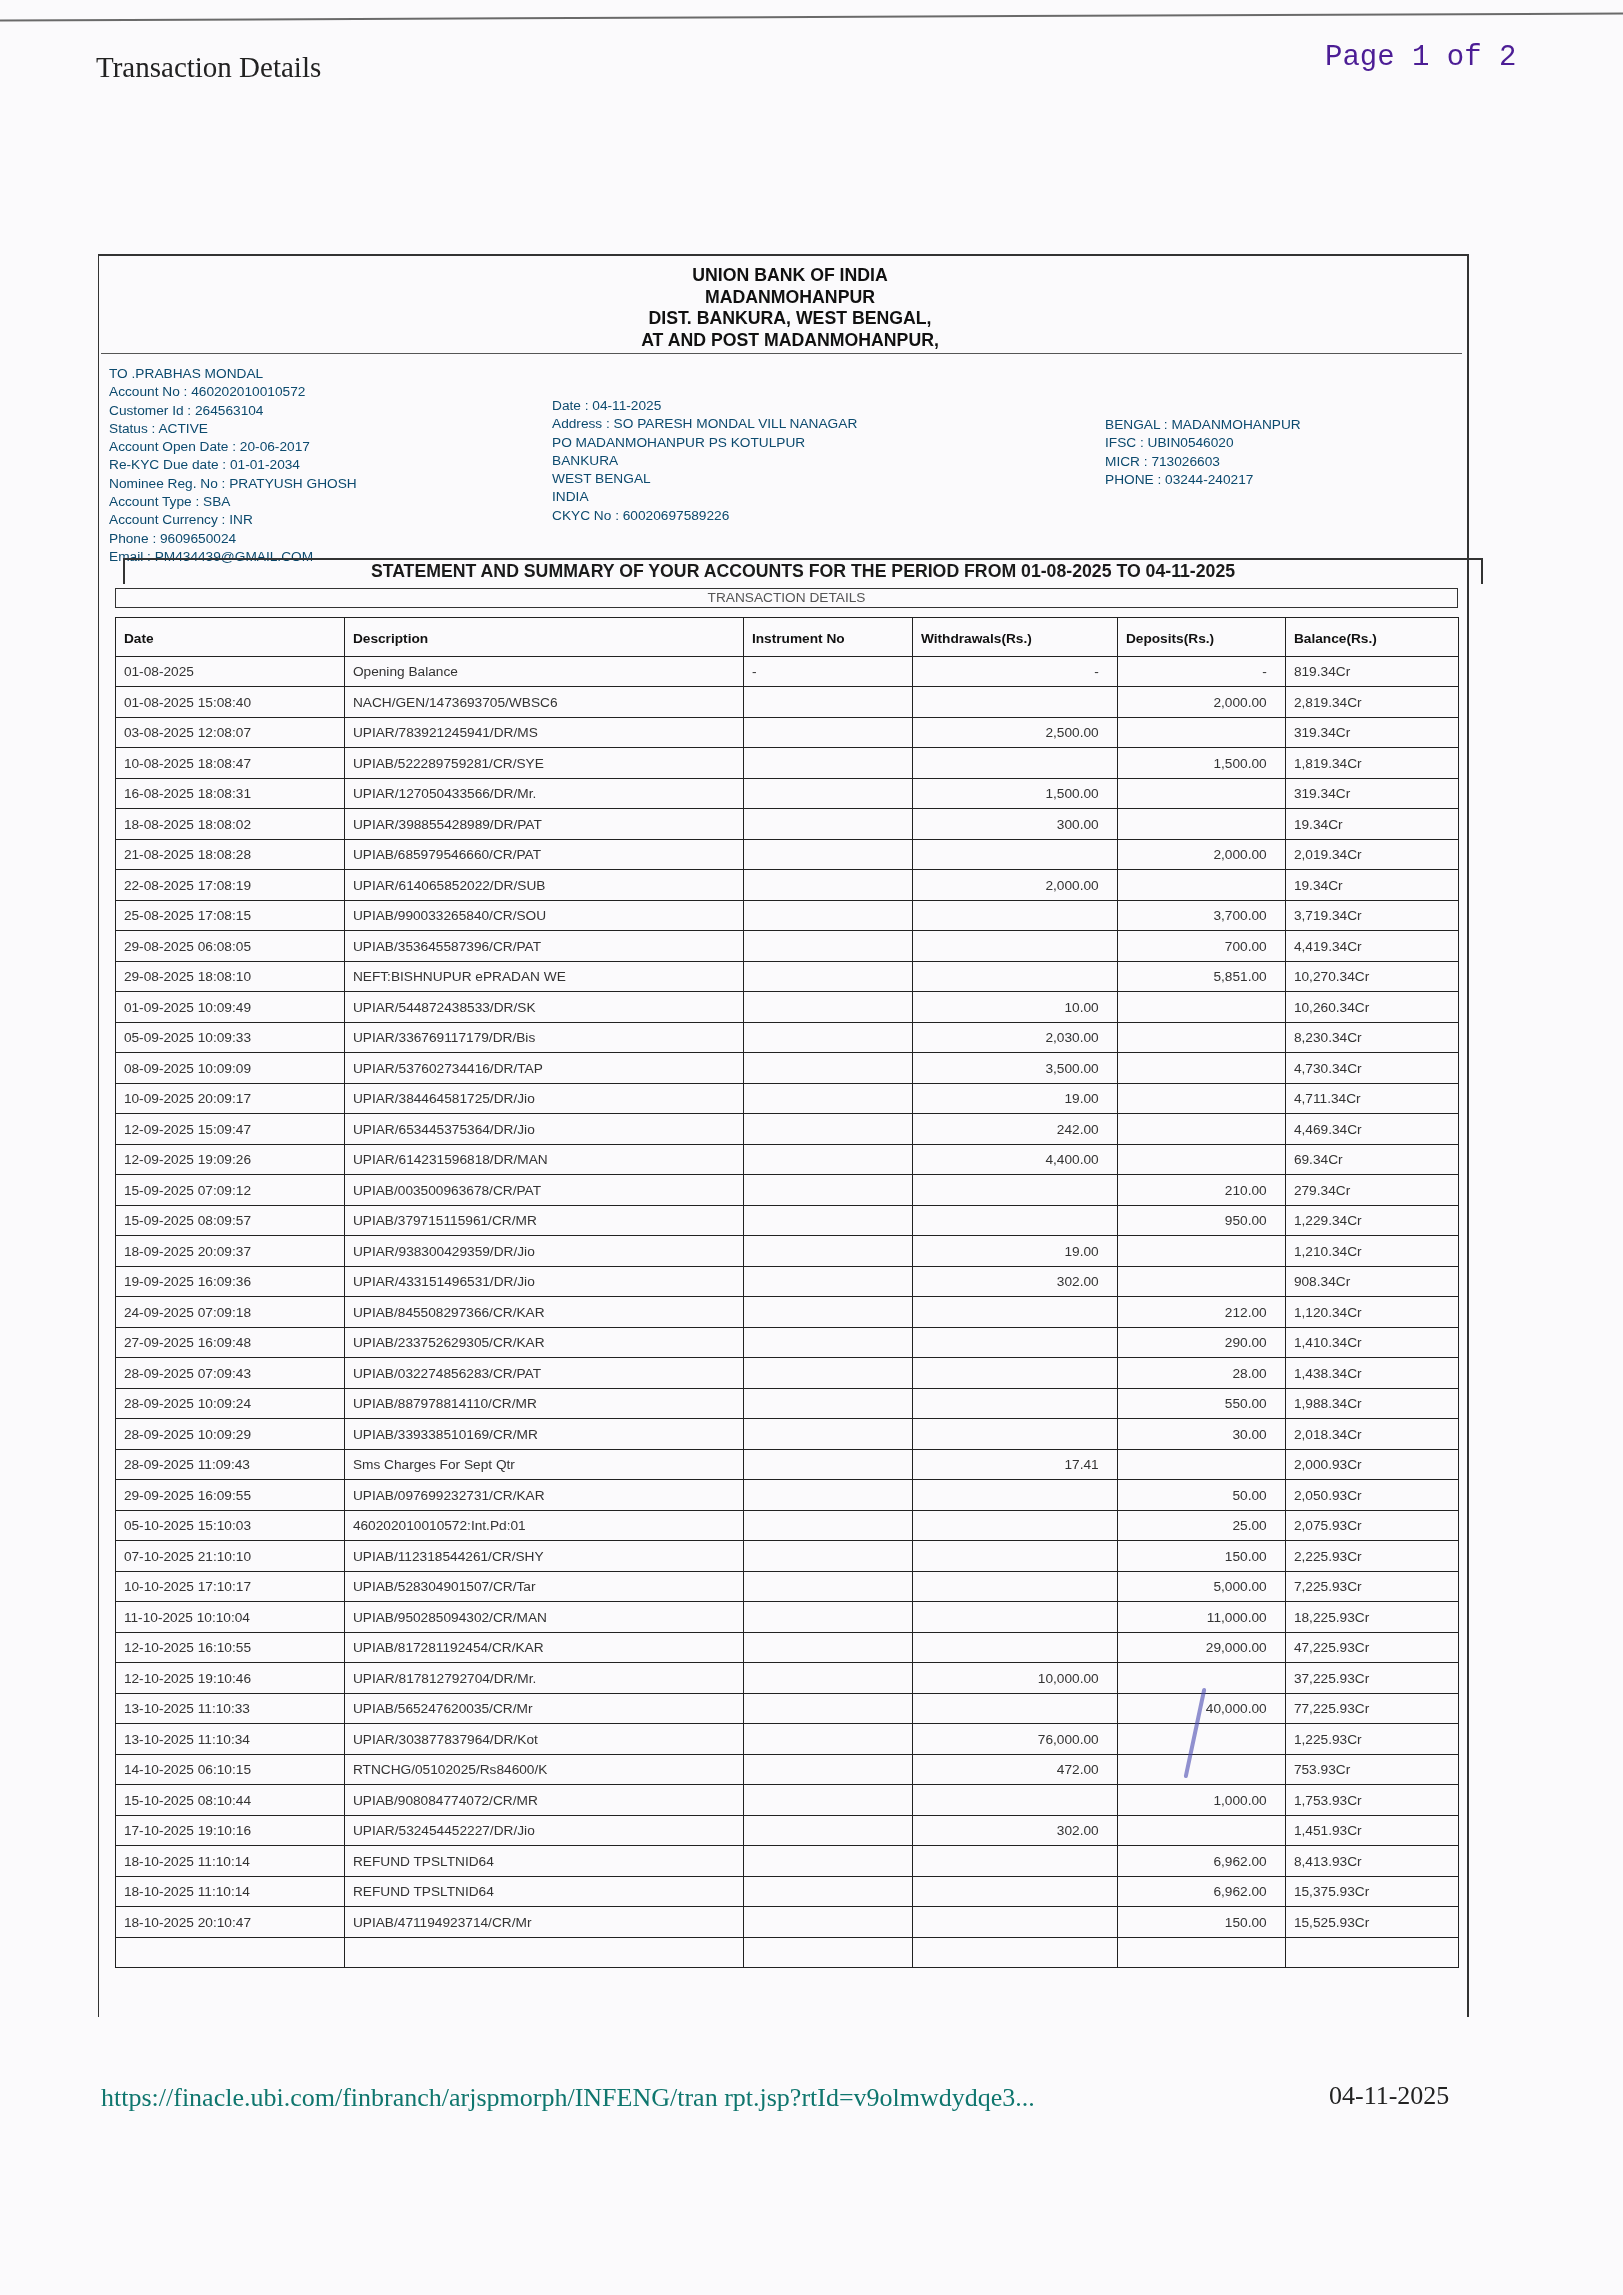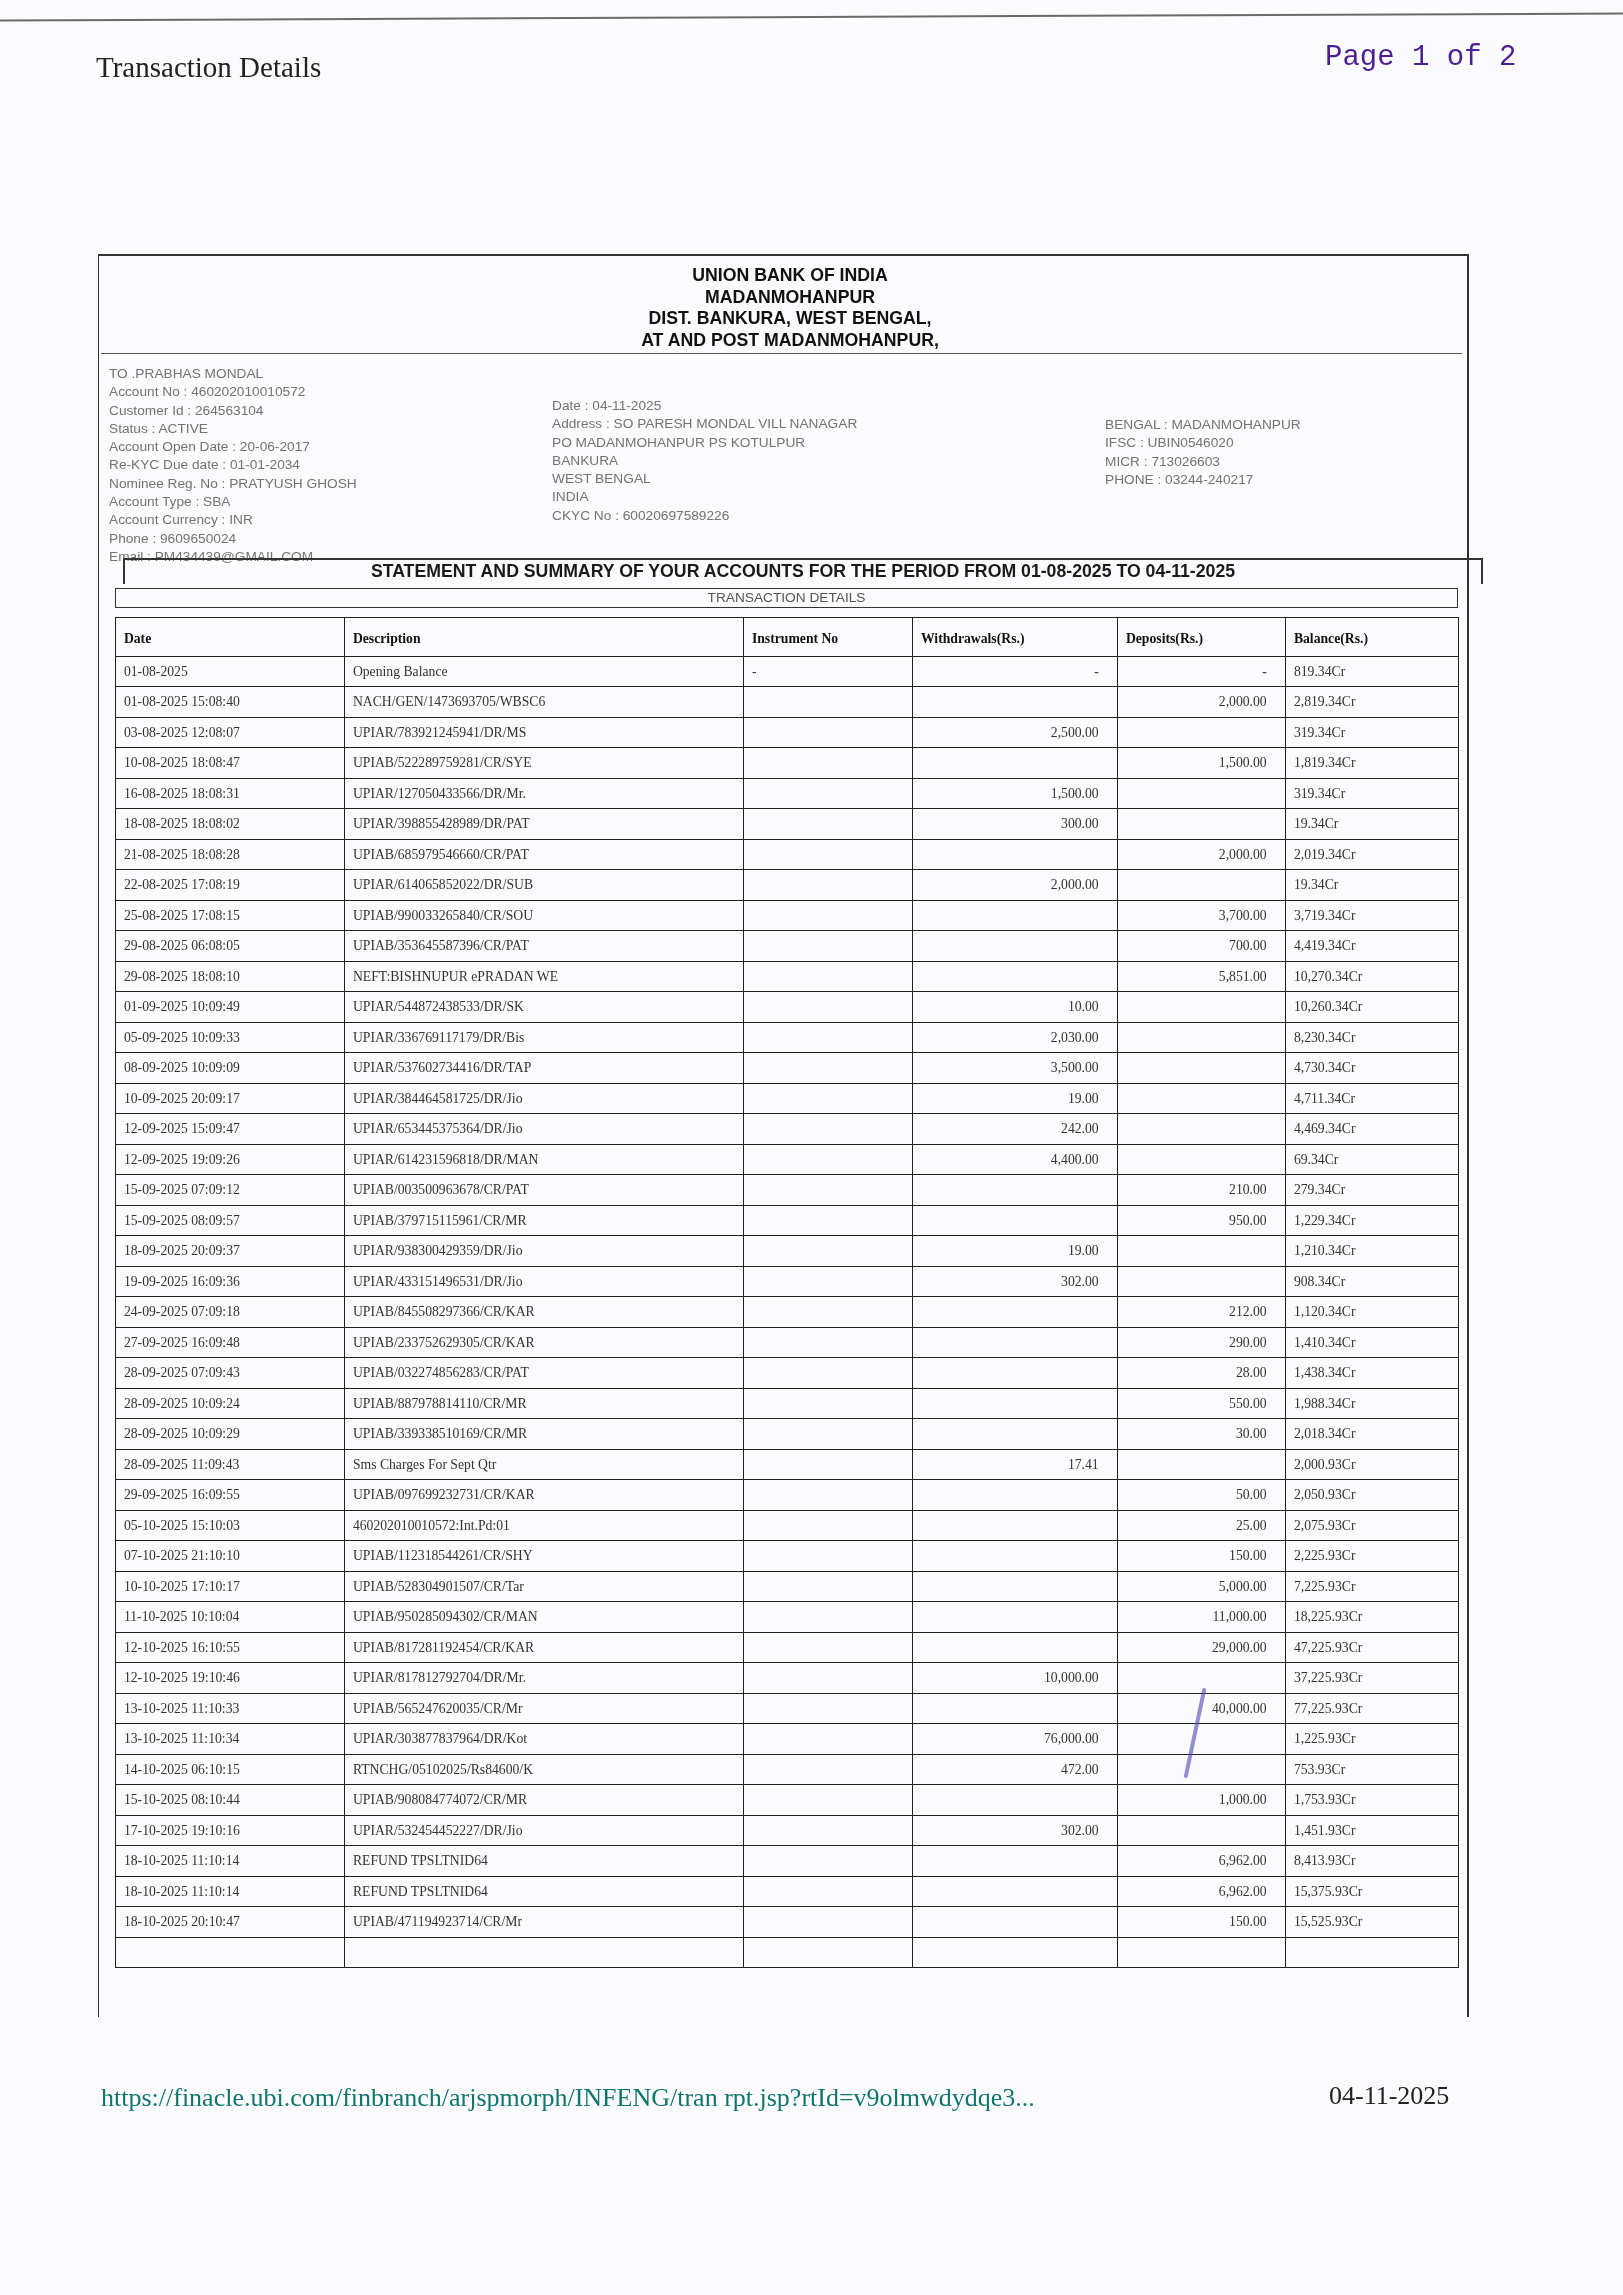--- a/index.html
+++ b/index.html
@@ -7,28 +7,28 @@
     width: 1624px; height: 2295px; position: relative; overflow: hidden;
     background: #fbfafc; color: #1a1a1a;
     font-family: "Liberation Sans", sans-serif;
   }
   .topline { position: absolute; left: 0; top: 15.7px; width: 1624px; height: 2px; background: #6a6a6a; transform: rotate(-0.25deg); }
   .page-title { position: absolute; left: 96px; top: 51px; font-family: "Liberation Serif", serif; font-size: 29px; color: #222; }
   .page-num { position: absolute; left: 1325px; top: 41px; font-family: Liberation Mono, monospace; font-size: 29px; color: #4c1d95; }
   .frame { position: absolute; left: 98px; top: 254px; width: 1368px; height: 1761px; border-top: 2px solid #333; border-left: 1.3px solid #333; border-right: 2px solid #333; }
   .bank { position: absolute; left: 106px; top: 265px; width: 1368px; text-align: center; font-weight: bold; font-size: 17.7px; line-height: 21.6px; color: #111; }
   .bank-rule { position: absolute; left: 101px; top: 353px; width: 1361px; height: 1.3px; background: #555; }
-  .info { position: absolute; font-size: 13.7px; line-height: 18.3px; color: #737373; }
+  .info { position: absolute; font-size: 13.7px; line-height: 18.3px; color: #0c4a6e; }
   .info div { white-space: nowrap; }
   .cust { left: 109px; top: 365px; }
   .addr { left: 552px; top: 397px; }
   .branch { left: 1105px; top: 416px; }
   .stmt-box { position: absolute; left: 107px; top: 558px; width: 1356px; height: 23.6px; border: 2px solid #333; border-bottom: none; text-align: center; font-weight: bold; font-size: 17.7px; line-height: 23.6px; margin-left: 16px; }
   .td-box { position: absolute; left: 115px; top: 588px; width: 1341px; height: 18.3px; border: 1.3px solid #333; text-align: center; font-size: 13.7px; line-height: 18.3px; color: #555; }
-  .tbl-wrap { position: absolute; left: 115px; top: 617px; width: 1343px; font-family: Liberation Serif, serif; }
+  .tbl-wrap { position: absolute; left: 115px; top: 617px; width: 1343px; }
   table { border-collapse: collapse; width: 100%; table-layout: fixed; }
   th, td { border: 1.3px solid #222; font-size: 13.7px; color: #333; padding: 0 7.9px; white-space: nowrap; overflow: hidden; }
   th { height: 34px; text-align: left; font-weight: bold; color: #111; padding-top: 3.9px; }
   td { height: 29.5px; }
   td.num { text-align: right; padding-right: 18.3px; }
   td.bal { text-align: left; padding-right: 9.2px; }
   .footer-url { position: absolute; left: 101px; top: 2083px; font-family: "Liberation Serif", serif; font-size: 26px; color: #0f766e; }
   .footer-date { position: absolute; left: 1329px; top: 2081px; font-family: "Liberation Serif", serif; font-size: 26px; color: #222; }
   .pen-mark { position: absolute; left: 1193px; top: 1687px; width: 3.9px; height: 92px; background: #4a4ab0; transform: rotate(12deg); opacity: 0.6; border-radius: 2px; }
 </style>

